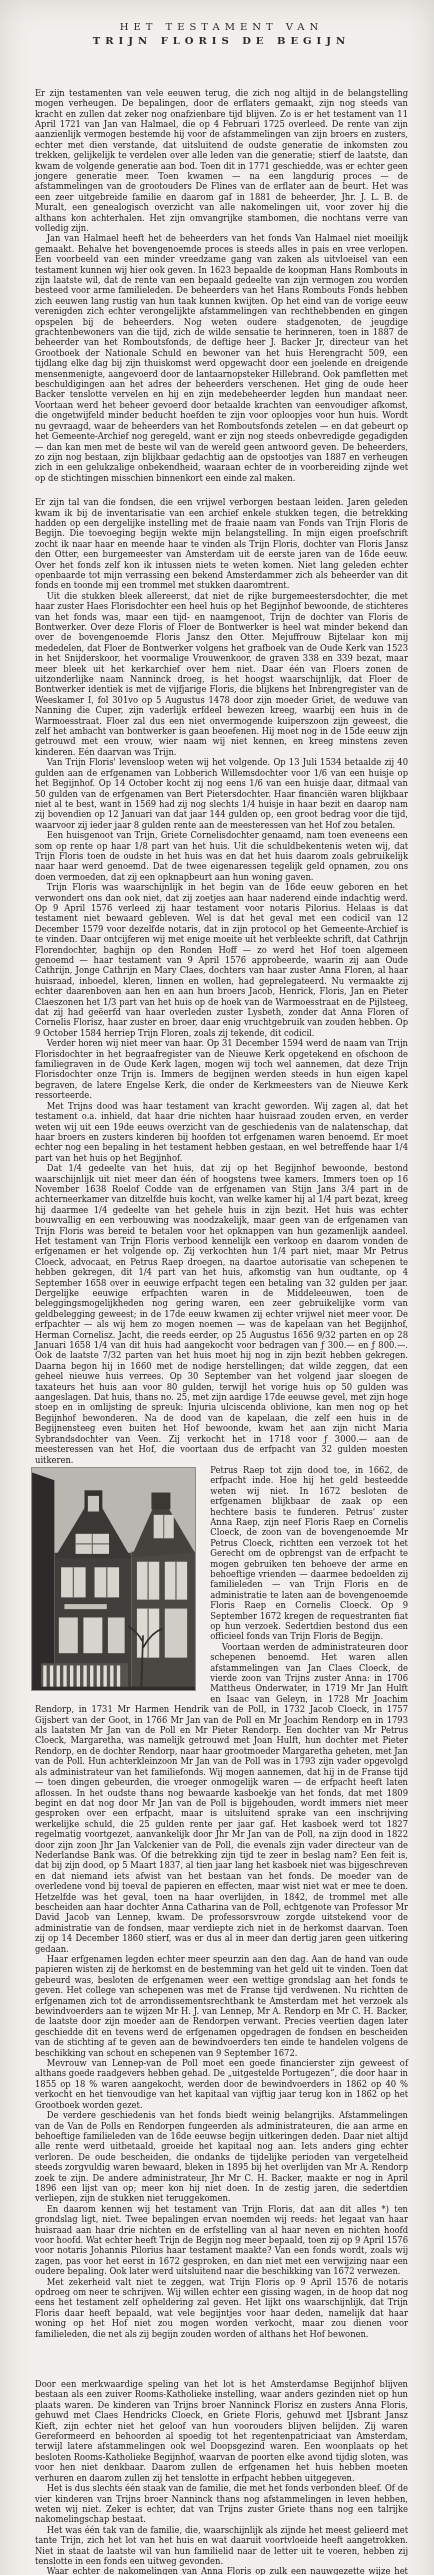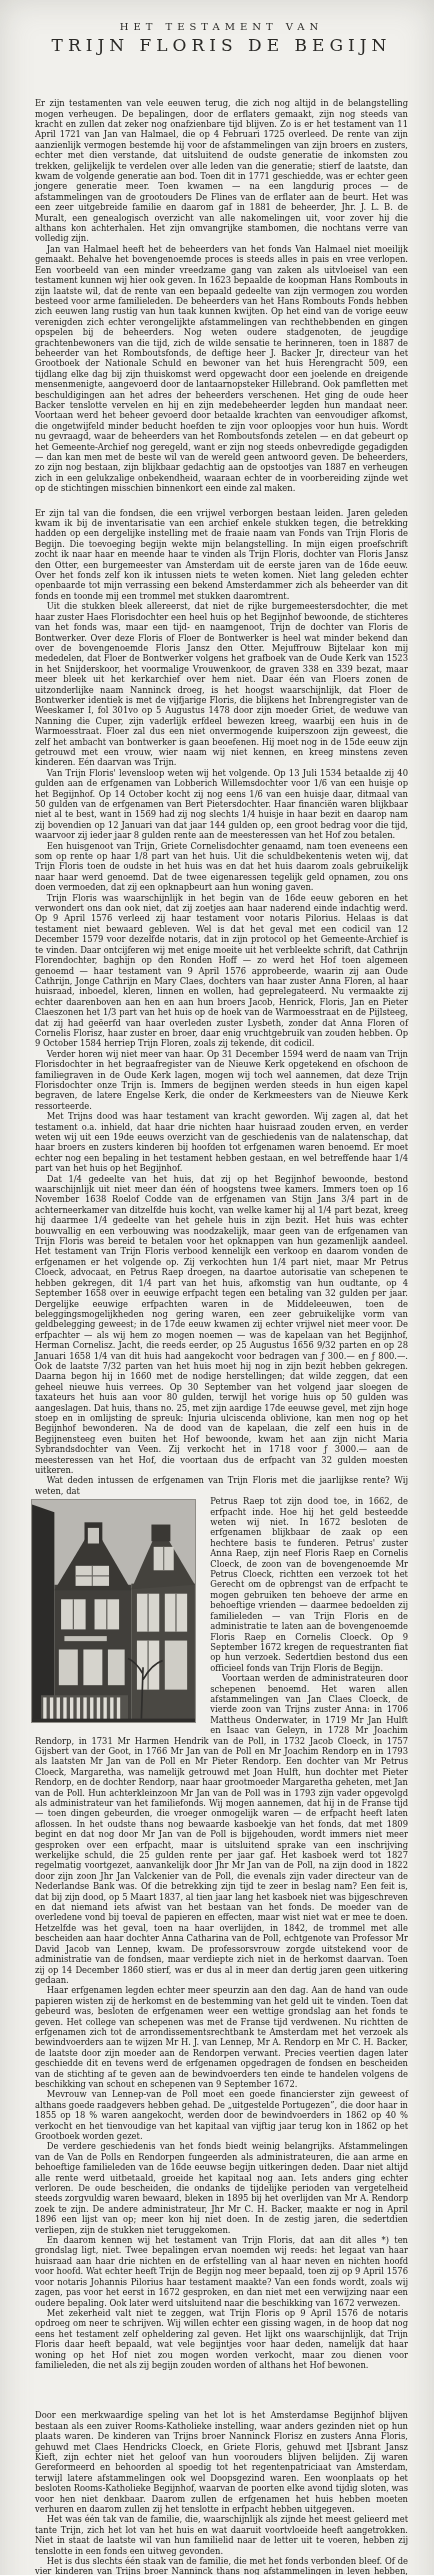--- a/index.html
+++ b/index.html
@@ -9,21 +9,21 @@
     margin:0 auto;
     background:#f1f0ec;
     color:#1d1c1a;
     font-family:"DejaVu Serif", serif;
     box-sizing:border-box;
     padding:16.7px 26px 22px 35px;
     box-shadow:inset 0 0 33px rgba(120,118,110,.25);
   }
   .title { text-align:center; color:#2b2a27; margin:4.5px 0 16.7px 0; }
   .title .l1 { font-size:10px; letter-spacing:5px; line-height:1.15; }
-  .title .l2 { font-size:17px; letter-spacing:5px; line-height:1.5; }
+  .title .l2 { font-size:10px; letter-spacing:5px; line-height:1.5;font-weight:bold; }
   p.body-par {
     font-size:8.4px; line-height:10.4px;
     text-align:justify; margin:0; text-indent:1.4em;
     color:#21201d;
   }
   p.flush { text-indent:0;margin-top:40px; }
   p.cont  { text-indent:0; }
   p.gap   { margin-top:14px; }
   .photo-wrap {
     float:left;
@@ -49,21 +49,20 @@
     <p class="body-par flush">Er zijn testamenten van vele eeuwen terug, die zich nog altijd in de belangstelling mogen verheugen. De bepalingen, door de erflaters gemaakt, zijn nog steeds van kracht en zullen dat zeker nog onafzienbare tijd blijven. Zo is er het testament van 11 April 1721 van Jan van Halmael, die op 4 Februari 1725 overleed. De rente van zijn aanzienlijk vermogen bestemde hij voor de afstammelingen van zijn broers en zusters, echter met dien verstande, dat uitsluitend de oudste generatie de inkomsten zou trekken, gelijkelijk te verdelen over alle leden van die generatie; stierf de laatste, dan kwam de volgende generatie aan bod. Toen dit in 1771 geschiedde, was er echter geen jongere generatie meer. Toen kwamen — na een langdurig proces — de afstammelingen van de grootouders De Flines van de erflater aan de beurt. Het was een zeer uitgebreide familie en daarom gaf in 1881 de beheerder, Jhr. J. L. B. de Muralt, een genealogisch overzicht van alle nakomelingen uit, voor zover hij die althans kon achterhalen. Het zijn omvangrijke stambomen, die nochtans verre van volledig zijn.</p>
     <p class="body-par">Jan van Halmael heeft het de beheerders van het fonds Van Halmael niet moeilijk gemaakt. Behalve het bovengenoemde proces is steeds alles in pais en vree verlopen. Een voorbeeld van een minder vreedzame gang van zaken als uitvloeisel van een testament kunnen wij hier ook geven. In 1623 bepaalde de koopman Hans Rombouts in zijn laatste wil, dat de rente van een bepaald gedeelte van zijn vermogen zou worden besteed voor arme familieleden. De beheerders van het Hans Rombouts Fonds hebben zich eeuwen lang rustig van hun taak kunnen kwijten. Op het eind van de vorige eeuw verenigden zich echter verongelijkte afstammelingen van rechthebbenden en gingen opspelen bij de beheerders. Nog weten oudere stadgenoten, de jeugdige grachtenbewoners van die tijd, zich de wilde sensatie te herinneren, toen in 1887 de beheerder van het Romboutsfonds, de deftige heer J. Backer Jr, directeur van het Grootboek der Nationale Schuld en bewoner van het huis Herengracht 509, een tijdlang elke dag bij zijn thuiskomst werd opgewacht door een joelende en dreigende mensenmenigte, aangevoerd door de lantaarnopsteker Hillebrand. Ook pamfletten met beschuldigingen aan het adres der beheerders verschenen. Het ging de oude heer Backer tenslotte vervelen en hij en zijn medebeheerder legden hun mandaat neer. Voortaan werd het beheer gevoerd door betaalde krachten van eenvoudiger afkomst, die ongetwijfeld minder beducht hoefden te zijn voor oploopjes voor hun huis. Wordt nu gevraagd, waar de beheerders van het Romboutsfonds zetelen — en dat gebeurt op het Gemeente-Archief nog geregeld, want er zijn nog steeds onbevredigde gegadigden — dan kan men met de beste wil van de wereld geen antwoord geven. De beheerders, zo zijn nog bestaan, zijn blijkbaar gedachtig aan de opstootjes van 1887 en verheugen zich in een gelukzalige onbekendheid, waaraan echter de in voorbereiding zijnde wet op de stichtingen misschien binnenkort een einde zal maken.</p>
     <p class="body-par flush gap">Er zijn tal van die fondsen, die een vrijwel verborgen bestaan leiden. Jaren geleden kwam ik bij de inventarisatie van een archief enkele stukken tegen, die betrekking hadden op een dergelijke instelling met de fraaie naam van Fonds van Trijn Floris de Begijn. Die toevoeging begijn wekte mijn belangstelling. In mijn eigen proefschrift zocht ik naar haar en meende haar te vinden als Trijn Floris, dochter van Floris Jansz den Otter, een burgemeester van Amsterdam uit de eerste jaren van de 16de eeuw. Over het fonds zelf kon ik intussen niets te weten komen. Niet lang geleden echter openbaarde tot mijn verrassing een bekend Amsterdammer zich als beheerder van dit fonds en toonde mij een trommel met stukken daaromtrent.</p>
     <p class="body-par">Uit die stukken bleek allereerst, dat niet de rijke burgemeestersdochter, die met haar zuster Haes Florisdochter een heel huis op het Begijnhof bewoonde, de stichteres van het fonds was, maar een tijd- en naamgenoot, Trijn de dochter van Floris de Bontwerker. Over deze Floris of Floer de Bontwerker is heel wat minder bekend dan over de bovengenoemde Floris Jansz den Otter. Mejuffrouw Bijtelaar kon mij mededelen, dat Floer de Bontwerker volgens het grafboek van de Oude Kerk van 1523 in het Snijderskoor, het voormalige Vrouwenkoor, de graven 338 en 339 bezat, maar meer bleek uit het kerkarchief over hem niet. Daar één van Floers zonen de uitzonderlijke naam Nanninck droeg, is het hoogst waarschijnlijk, dat Floer de Bontwerker identiek is met de vijfjarige Floris, die blijkens het Inbrengregister van de Weeskamer I, fol 301vo op 5 Augustus 1478 door zijn moeder Griet, de weduwe van Nanning die Cuper, zijn vaderlijk erfdeel bewezen kreeg, waarbij een huis in de Warmoesstraat. Floer zal dus een niet onvermogende kuiperszoon zijn geweest, die zelf het ambacht van bontwerker is gaan beoefenen. Hij moet nog in de 15de eeuw zijn getrouwd met een vrouw, wier naam wij niet kennen, en kreeg minstens zeven kinderen. Eén daarvan was Trijn.</p>
     <p class="body-par">Van Trijn Floris' levensloop weten wij het volgende. Op 13 Juli 1534 betaalde zij 40 gulden aan de erfgenamen van Lobberich Willemsdochter voor 1/6 van een huisje op het Begijnhof. Op 14 October kocht zij nog eens 1/6 van een huisje daar, ditmaal van 50 gulden van de erfgenamen van Bert Pietersdochter. Haar financiën waren blijkbaar niet al te best, want in 1569 had zij nog slechts 1/4 huisje in haar bezit en daarop nam zij bovendien op 12 Januari van dat jaar 144 gulden op, een groot bedrag voor die tijd, waarvoor zij ieder jaar 8 gulden rente aan de meesteressen van het Hof zou betalen.</p>
     <p class="body-par">Een huisgenoot van Trijn, Griete Cornelisdochter genaamd, nam toen eveneens een som op rente op haar 1/8 part van het huis. Uit die schuldbekentenis weten wij, dat Trijn Floris toen de oudste in het huis was en dat het huis daarom zoals gebruikelijk naar haar werd genoemd. Dat de twee eigenaressen tegelijk geld opnamen, zou ons doen vermoeden, dat zij een opknapbeurt aan hun woning gaven.</p>
     <p class="body-par">Trijn Floris was waarschijnlijk in het begin van de 16de eeuw geboren en het verwondert ons dan ook niet, dat zij zoetjes aan haar naderend einde indachtig werd. Op 9 April 1576 verleed zij haar testament voor notaris Pilorius. Helaas is dat testament niet bewaard gebleven. Wel is dat het geval met een codicil van 12 December 1579 voor dezelfde notaris, dat in zijn protocol op het Gemeente-Archief is te vinden. Daar ontcijferen wij met enige moeite uit het verbleekte schrift, dat Cathrijn Florendochter, baghijn op den Ronden Hoff — zo werd het Hof toen algemeen genoemd — haar testament van 9 April 1576 approbeerde, waarin zij aan Oude Cathrijn, Jonge Cathrijn en Mary Claes, dochters van haar zuster Anna Floren, al haar huisraad, inboedel, kleren, linnen en wollen, had geprelegateerd. Nu vermaakte zij echter daarenboven aan hen en aan hun broers Jacob, Henrick, Floris, Jan en Pieter Claeszonen het 1/3 part van het huis op de hoek van de Warmoesstraat en de Pijlsteeg, dat zij had geëerfd van haar overleden zuster Lysbeth, zonder dat Anna Floren of Cornelis Florisz, haar zuster en broer, daar enig vruchtgebruik van zouden hebben. Op 9 October 1584 herriep Trijn Floren, zoals zij tekende, dit codicil.</p>
     <p class="body-par">Verder horen wij niet meer van haar. Op 31 December 1594 werd de naam van Trijn Florisdochter in het begraafregister van de Nieuwe Kerk opgetekend en ofschoon de familiegraven in de Oude Kerk lagen, mogen wij toch wel aannemen, dat deze Trijn Florisdochter onze Trijn is. Immers de begijnen werden steeds in hun eigen kapel begraven, de latere Engelse Kerk, die onder de Kerkmeesters van de Nieuwe Kerk ressorteerde.</p>
     <p class="body-par">Met Trijns dood was haar testament van kracht geworden. Wij zagen al, dat het testament o.a. inhield, dat haar drie nichten haar huisraad zouden erven, en verder weten wij uit een 19de eeuws overzicht van de geschiedenis van de nalatenschap, dat haar broers en zusters kinderen bij hoofden tot erfgenamen waren benoemd. Er moet echter nog een bepaling in het testament hebben gestaan, en wel betreffende haar 1/4 part van het huis op het Begijnhof.</p>
     <p class="body-par">Dat 1/4 gedeelte van het huis, dat zij op het Begijnhof bewoonde, bestond waarschijnlijk uit niet meer dan één of hoogstens twee kamers. Immers toen op 16 November 1638 Roelof Codde van de erfgenamen van Stijn Jans 3/4 part in de achterneerkamer van ditzelfde huis kocht, van welke kamer hij al 1/4 part bezat, kreeg hij daarmee 1/4 gedeelte van het gehele huis in zijn bezit. Het huis was echter bouwvallig en een verbouwing was noodzakelijk, maar geen van de erfgenamen van Trijn Floris was bereid te betalen voor het opknappen van hun gezamenlijk aandeel. Het testament van Trijn Floris verbood kennelijk een verkoop en daarom vonden de erfgenamen er het volgende op. Zij verkochten hun 1/4 part niet, maar Mr Petrus Cloeck, advocaat, en Petrus Raep droegen, na daartoe autorisatie van schepenen te hebben gekregen, dit 1/4 part van het huis, afkomstig van hun oudtante, op 4 September 1658 over in eeuwige erfpacht tegen een betaling van 32 gulden per jaar. Dergelijke eeuwige erfpachten waren in de Middeleeuwen, toen de beleggingsmogelijkheden nog gering waren, een zeer gebruikelijke vorm van geldbelegging geweest; in de 17de eeuw kwamen zij echter vrijwel niet meer voor. De erfpachter — als wij hem zo mogen noemen — was de kapelaan van het Begijnhof, Herman Cornelisz. Jacht, die reeds eerder, op 25 Augustus 1656 9/32 parten en op 28 Januari 1658 1/4 van dit huis had aangekocht voor bedragen van ƒ 300.— en ƒ 800.—. Ook de laatste 7/32 parten van het huis moet hij nog in zijn bezit hebben gekregen. Daarna begon hij in 1660 met de nodige herstellingen; dat wilde zeggen, dat een geheel nieuwe huis verrees. Op 30 September van het volgend jaar sloegen de taxateurs het huis aan voor 80 gulden, terwijl het vorige huis op 50 gulden was aangeslagen. Dat huis, thans no. 25, met zijn aardige 17de eeuwse gevel, met zijn hoge stoep en in omlijsting de spreuk: Injuria ulciscenda oblivione, kan men nog op het Begijnhof bewonderen. Na de dood van de kapelaan, die zelf een huis in de Begijnensteeg even buiten het Hof bewoonde, kwam het aan zijn nicht Maria Sybrandsdochter van Veen. Zij verkocht het in 1718 voor ƒ 3000.— aan de meesteressen van het Hof, die voortaan dus de erfpacht van 32 gulden moesten uitkeren.</p>
-    <p class="body-par">Wat deden intussen de erfgenamen van Trijn Floris met die jaarlijkse rente? Wij weten, dat</p>
 
     <div class="photo-wrap">
       <svg width="163" height="222" viewBox="0 0 292 398" xmlns="http://www.w3.org/2000/svg">
         <rect width="292" height="398" fill="#b9b7b2"></rect>
         <polygon points="0,8 40,22 40,398 0,398" fill="#2c2b29"></polygon>
         <rect x="40" y="152" width="138" height="246" fill="#413f3b"></rect>
         <polygon points="40,162 100,62 120,62 178,162" fill="#3a3834"></polygon>
         <rect x="94" y="40" width="32" height="34" fill="#34322f"></rect>
         <rect x="100" y="50" width="20" height="28" fill="#c8c6bf"></rect>
         <rect x="78" y="118" width="60" height="36" fill="#d3d1ca"></rect>
@@ -108,20 +107,20 @@
     </div>
 
     <p class="body-par cont">Petrus Raep tot zijn dood toe, in 1662, de erfpacht inde. Hoe hij het geld besteedde weten wij niet. In 1672 besloten de erfgenamen blijkbaar de zaak op een hechtere basis te funderen. Petrus' zuster Anna Raep, zijn neef Floris Raep en Cornelis Cloeck, de zoon van de bovengenoemde Mr Petrus Cloeck, richtten een verzoek tot het Gerecht om de opbrengst van de erfpacht te mogen gebruiken ten behoeve der arme en behoeftige vrienden — daarmee bedoelden zij familieleden — van Trijn Floris en de administratie te laten aan de bovengenoemde Floris Raep en Cornelis Cloeck. Op 9 September 1672 kregen de requestranten fiat op hun verzoek. Sedertdien bestond dus een officieel fonds van Trijn Floris de Begijn.</p>
     <p class="body-par">Voortaan werden de administrateuren door schepenen benoemd. Het waren allen afstammelingen van Jan Claes Cloeck, de vierde zoon van Trijns zuster Anna: in 1706 Mattheus Onderwater, in 1719 Mr Jan Hulft en Isaac van Geleyn, in 1728 Mr Joachim Rendorp, in 1731 Mr Harmen Hendrik van de Poll, in 1732 Jacob Cloeck, in 1757 Gijsbert van der Goot, in 1766 Mr Jan van de Poll en Mr Joachim Rendorp en in 1793 als laatsten Mr Jan van de Poll en Mr Pieter Rendorp. Een dochter van Mr Petrus Cloeck, Margaretha, was namelijk getrouwd met Joan Hulft, hun dochter met Pieter Rendorp, en de dochter Rendorp, naar haar grootmoeder Margaretha geheten, met Jan van de Poll. Hun achterkleinzoon Mr Jan van de Poll was in 1793 zijn vader opgevolgd als administrateur van het familiefonds. Wij mogen aannemen, dat hij in de Franse tijd — toen dingen gebeurden, die vroeger onmogelijk waren — de erfpacht heeft laten aflossen. In het oudste thans nog bewaarde kasboekje van het fonds, dat met 1809 begint en dat nog door Mr Jan van de Poll is bijgehouden, wordt immers niet meer gesproken over een erfpacht, maar is uitsluitend sprake van een inschrijving werkelijke schuld, die 25 gulden rente per jaar gaf. Het kasboek werd tot 1827 regelmatig voortgezet, aanvankelijk door Jhr Mr Jan van de Poll, na zijn dood in 1822 door zijn zoon Jhr Jan Valckenier van de Poll, die evenals zijn vader directeur van de Nederlandse Bank was. Of die betrekking zijn tijd te zeer in beslag nam? Een feit is, dat bij zijn dood, op 5 Maart 1837, al tien jaar lang het kasboek niet was bijgeschreven en dat niemand iets afwist van het bestaan van het fonds. De moeder van de overledene vond bij toeval de papieren en effecten, maar wist niet wat er mee te doen. Hetzelfde was het geval, toen na haar overlijden, in 1842, de trommel met alle bescheiden aan haar dochter Anna Catharina van de Poll, echtgenote van Professor Mr David Jacob van Lennep, kwam. De professorsvrouw zorgde uitstekend voor de administratie van de fondsen, maar verdiepte zich niet in de herkomst daarvan. Toen zij op 14 December 1860 stierf, was er dus al in meer dan dertig jaren geen uitkering gedaan.</p>
     <p class="body-par">Haar erfgenamen legden echter meer speurzin aan den dag. Aan de hand van oude papieren wisten zij de herkomst en de bestemming van het geld uit te vinden. Toen dat gebeurd was, besloten de erfgenamen weer een wettige grondslag aan het fonds te geven. Het college van schepenen was met de Franse tijd verdwenen. Nu richtten de erfgenamen zich tot de arrondissementsrechtbank te Amsterdam met het verzoek als bewindvoerders aan te wijzen Mr H. J. van Lennep, Mr A. Rendorp en Mr C. H. Backer, de laatste door zijn moeder aan de Rendorpen verwant. Precies veertien dagen later geschiedde dit en tevens werd de erfgenamen opgedragen de fondsen en bescheiden van de stichting af te geven aan de bewindvoerders ten einde te handelen volgens de beschikking van schout en schepenen van 9 September 1672.</p>
     <p class="body-par">Mevrouw van Lennep-van de Poll moet een goede financierster zijn geweest of althans goede raadgevers hebben gehad. De „uitgestelde Portugezen”, die door haar in 1855 op 18 % waren aangekocht, werden door de bewindvoerders in 1862 op 40 % verkocht en het tienvoudige van het kapitaal van vijftig jaar terug kon in 1862 op het Grootboek worden gezet.</p>
     <p class="body-par">De verdere geschiedenis van het fonds biedt weinig belangrijks. Afstammelingen van de Van de Polls en Rendorpen fungeerden als administrateuren, die aan arme en behoeftige familieleden van de 16de eeuwse begijn uitkeringen deden. Daar niet altijd alle rente werd uitbetaald, groeide het kapitaal nog aan. Iets anders ging echter verloren. De oude bescheiden, die ondanks de tijdelijke perioden van vergetelheid steeds zorgvuldig waren bewaard, bleken in 1895 bij het overlijden van Mr A. Rendorp zoek te zijn. De andere administrateur, Jhr Mr C. H. Backer, maakte er nog in April 1896 een lijst van op; meer kon hij niet doen. In de zestig jaren, die sedertdien verliepen, zijn de stukken niet teruggekomen.</p>
     <p class="body-par">En daarom kennen wij het testament van Trijn Floris, dat aan dit alles *) ten grondslag ligt, niet. Twee bepalingen ervan noemden wij reeds: het legaat van haar huisraad aan haar drie nichten en de erfstelling van al haar neven en nichten hoofd voor hoofd. Wat echter heeft Trijn de Begijn nog meer bepaald, toen zij op 9 April 1576 voor notaris Johannis Pilorius haar testament maakte? Van een fonds wordt, zoals wij zagen, pas voor het eerst in 1672 gesproken, en dan niet met een verwijzing naar een oudere bepaling. Ook later werd uitsluitend naar die beschikking van 1672 verwezen.</p>
     <p class="body-par">Met zekerheid valt niet te zeggen, wat Trijn Floris op 9 April 1576 de notaris opdroeg om neer te schrijven. Wij willen echter een gissing wagen, in de hoop dat nog eens het testament zelf opheldering zal geven. Het lijkt ons waarschijnlijk, dat Trijn Floris daar heeft bepaald, wat vele begijntjes voor haar deden, namelijk dat haar woning op het Hof niet zou mogen worden verkocht, maar zou dienen voor familieleden, die net als zij begijn zouden worden of althans het Hof bewonen.</p>
     <p class="body-par flush">Door een merkwaardige speling van het lot is het Amsterdamse Begijnhof blijven bestaan als een zuiver Rooms-Katholieke instelling, waar anders gezinden niet op hun plaats waren. De kinderen van Trijns broer Nanninck Florisz en zusters Anna Floris, gehuwd met Claes Hendricks Cloeck, en Griete Floris, gehuwd met IJsbrant Jansz Kieft, zijn echter niet het geloof van hun voorouders blijven belijden. Zij waren Gereformeerd en behoorden al spoedig tot het regentenpatriciaat van Amsterdam, terwijl latere afstammelingen ook wel Doopsgezind waren. Een woonplaats op het besloten Rooms-Katholieke Begijnhof, waarvan de poorten elke avond tijdig sloten, was voor hen niet denkbaar. Daarom zullen de erfgenamen het huis hebben moeten verhuren en daarom zullen zij het tenslotte in erfpacht hebben uitgegeven.</p>
+    <p class="body-par">Het is dus slechts één staak van de familie, die met het fonds verbonden bleef. Of de vier kinderen van Trijns broer Nanninck thans nog afstammelingen in leven hebben, weten wij niet. Zeker is echter, dat van Trijns zuster Griete thans nog een talrijke nakomelingschap bestaat.</p>
     <p class="body-par">Het was één tak van de familie, die, waarschijnlijk als zijnde het meest gelieerd met tante Trijn, zich het lot van het huis en wat daaruit voortvloeide heeft aangetrokken. Niet in staat de laatste wil van hun familielid naar de letter uit te voeren, hebben zij tenslotte in een fonds een uitweg gevonden.</p>
-    <p class="body-par">Het is dus slechts één staak van de familie, die met het fonds verbonden bleef. Of de vier kinderen van Trijns broer Nanninck thans nog afstammelingen in leven hebben, weten wij niet. Zeker is echter, dat van Trijns zuster Griete thans nog een talrijke nakomelingschap bestaat.</p>
     <p class="body-par">Waar echter de nakomelingen van Anna Floris op zulk een nauwgezette wijze het 1/4 part van een huisje op het Begijnhof hebben omgezet in een fonds, dat — zij het bescheiden in omvang — de herinnering aan Trijn de Begijn levend houdt, noemen wij die afstammelingen van Griete Floris hier niet, opdat zij zich niet zullen kunnen gedragen zoals de gegadigden voor het fonds Rombouts en joelend en dreigend de administrateuren bij hun thuiskomst opwachten.</p>
     <div class="clear"></div>
   </div>
 
 </div>
 
 
 </body></html>

